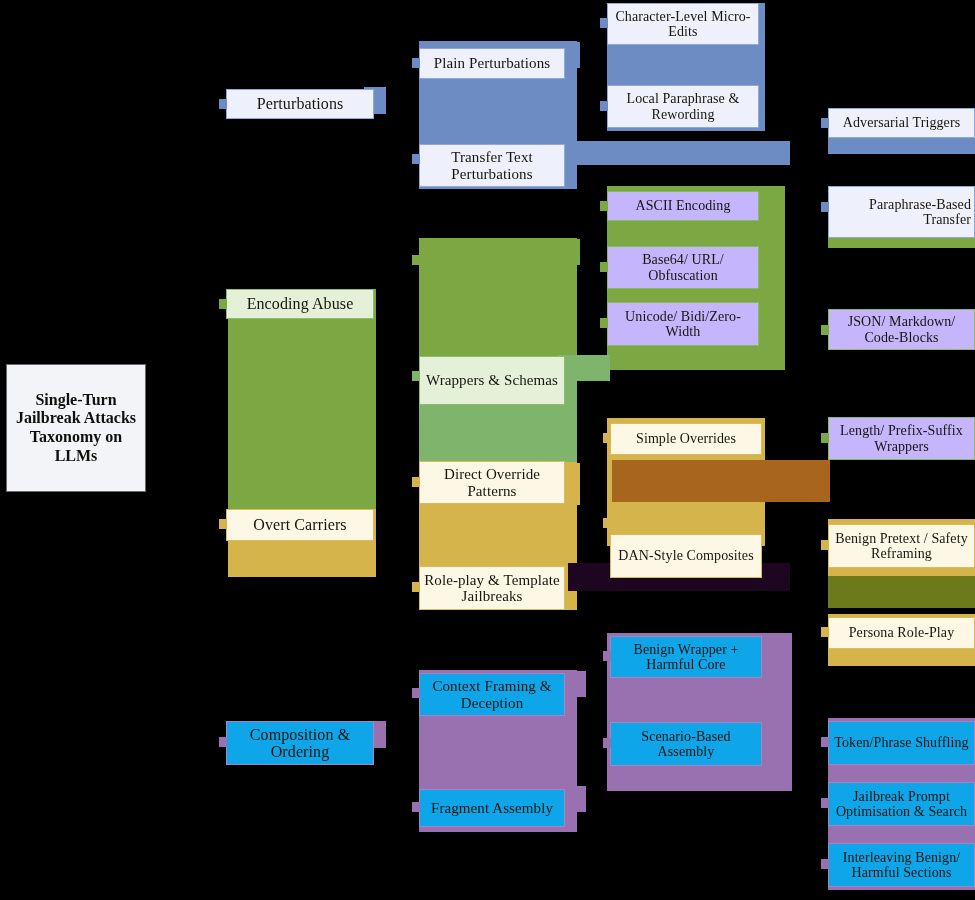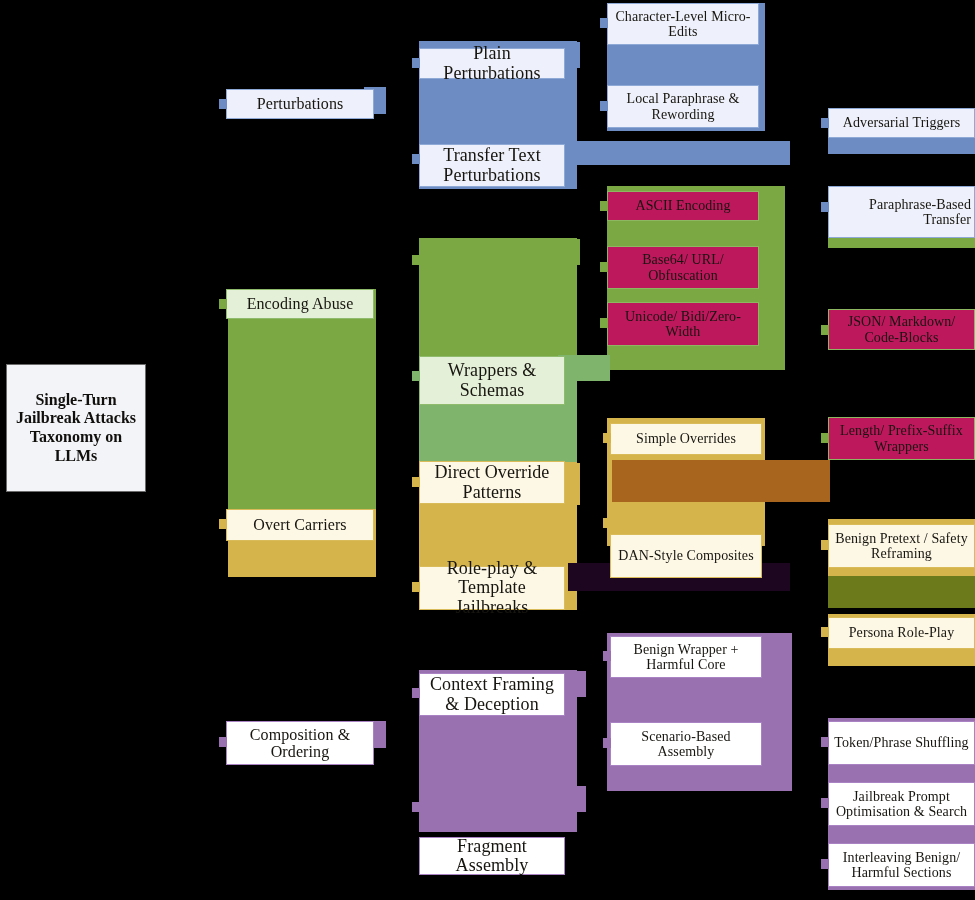--- a/index.html
+++ b/index.html
@@ -31,24 +31,24 @@
     line-height:1.08;
     padding:1px 3px;
     border-style:solid;
     border-width:1px;
     letter-spacing:.1px;
   }
   .card span{display:block;width:100%;}
 
   
   .c-blue   {background:#eef1fb;border-color:#8fa9d6;}
-  .c-green  {background:#be185d;border-color:#8db861;}
+  .c-green  {background:#c4b5fd;border-color:#8db861;}
   .c-green2 {background:#e4f0d8;border-color:#8fbb6c;}
   .c-yellow {background:#fdf8e6;border-color:#d9bb5a;}
-  .c-purple {background:#ffffff;border-color:#a882c2;}
+  .c-purple {background:#0ea5e9;border-color:#a882c2;}
 
   .s-blue   {background:#6d8cc4;}
   .s-green  {background:#7ba843;}
   .s-green2 {background:#7fb46d;}
   .s-yellow {background:#d5b44c;}
   .s-purple {background:#9970b0;}
   .s-dark   {background:#1d0720;}
   .s-brown  {background:#a8651e;}
   .s-olive  {background:#6d7a1b;}
 
@@ -62,21 +62,21 @@
     text-align:center;
     font-weight:bold;
     color:#100f0c;
     line-height:1.16;
   }
 
   
   .nub{position:absolute;}
 
   .t16{font-size:16px;}
-  .t15{font-size:18px;}
+  .t15{font-size:15px;}
   .t14{font-size:14px;}
 </style>
 </head>
 <body>
 
 <div id="stage">
 
   <div class="slab s-blue" style="left:364px;top:87px;width:22px;height:27px;"></div>
   <div class="slab s-blue" style="left:419px;top:41px;width:158px;height:148px;"></div>
   <div class="slab s-blue" style="left:558px;top:42px;width:22px;height:26px;"></div>
@@ -145,21 +145,21 @@
   <div class="card c-yellow t15" style="left:419px;top:461px;width:146px;height:43px;">
     <span>Direct Override Patterns</span>
   </div>
   <div class="card c-yellow t15" style="left:419px;top:566px;width:146px;height:44px;">
     <span>Role-play &amp; Template Jailbreaks</span>
   </div>
 
   <div class="card c-purple t15" style="left:419px;top:673px;width:146px;height:43px;">
     <span>Context Framing &amp; Deception</span>
   </div>
-  <div class="card c-purple t15" style="left:419px;top:789px;width:146px;height:38px;margin-top:48px;">
+  <div class="card c-purple t15" style="left:419px;top:789px;width:146px;height:38px;">
     <span>Fragment Assembly</span>
   </div>
 
   <div class="card c-blue t14" style="left:607px;top:3px;width:152px;height:42px;">
     <span>Character-Level Micro-Edits</span>
   </div>
   <div class="card c-blue t14" style="left:607px;top:85px;width:152px;height:43px;">
     <span>Local Paraphrase &amp; Rewording</span>
   </div>
 

